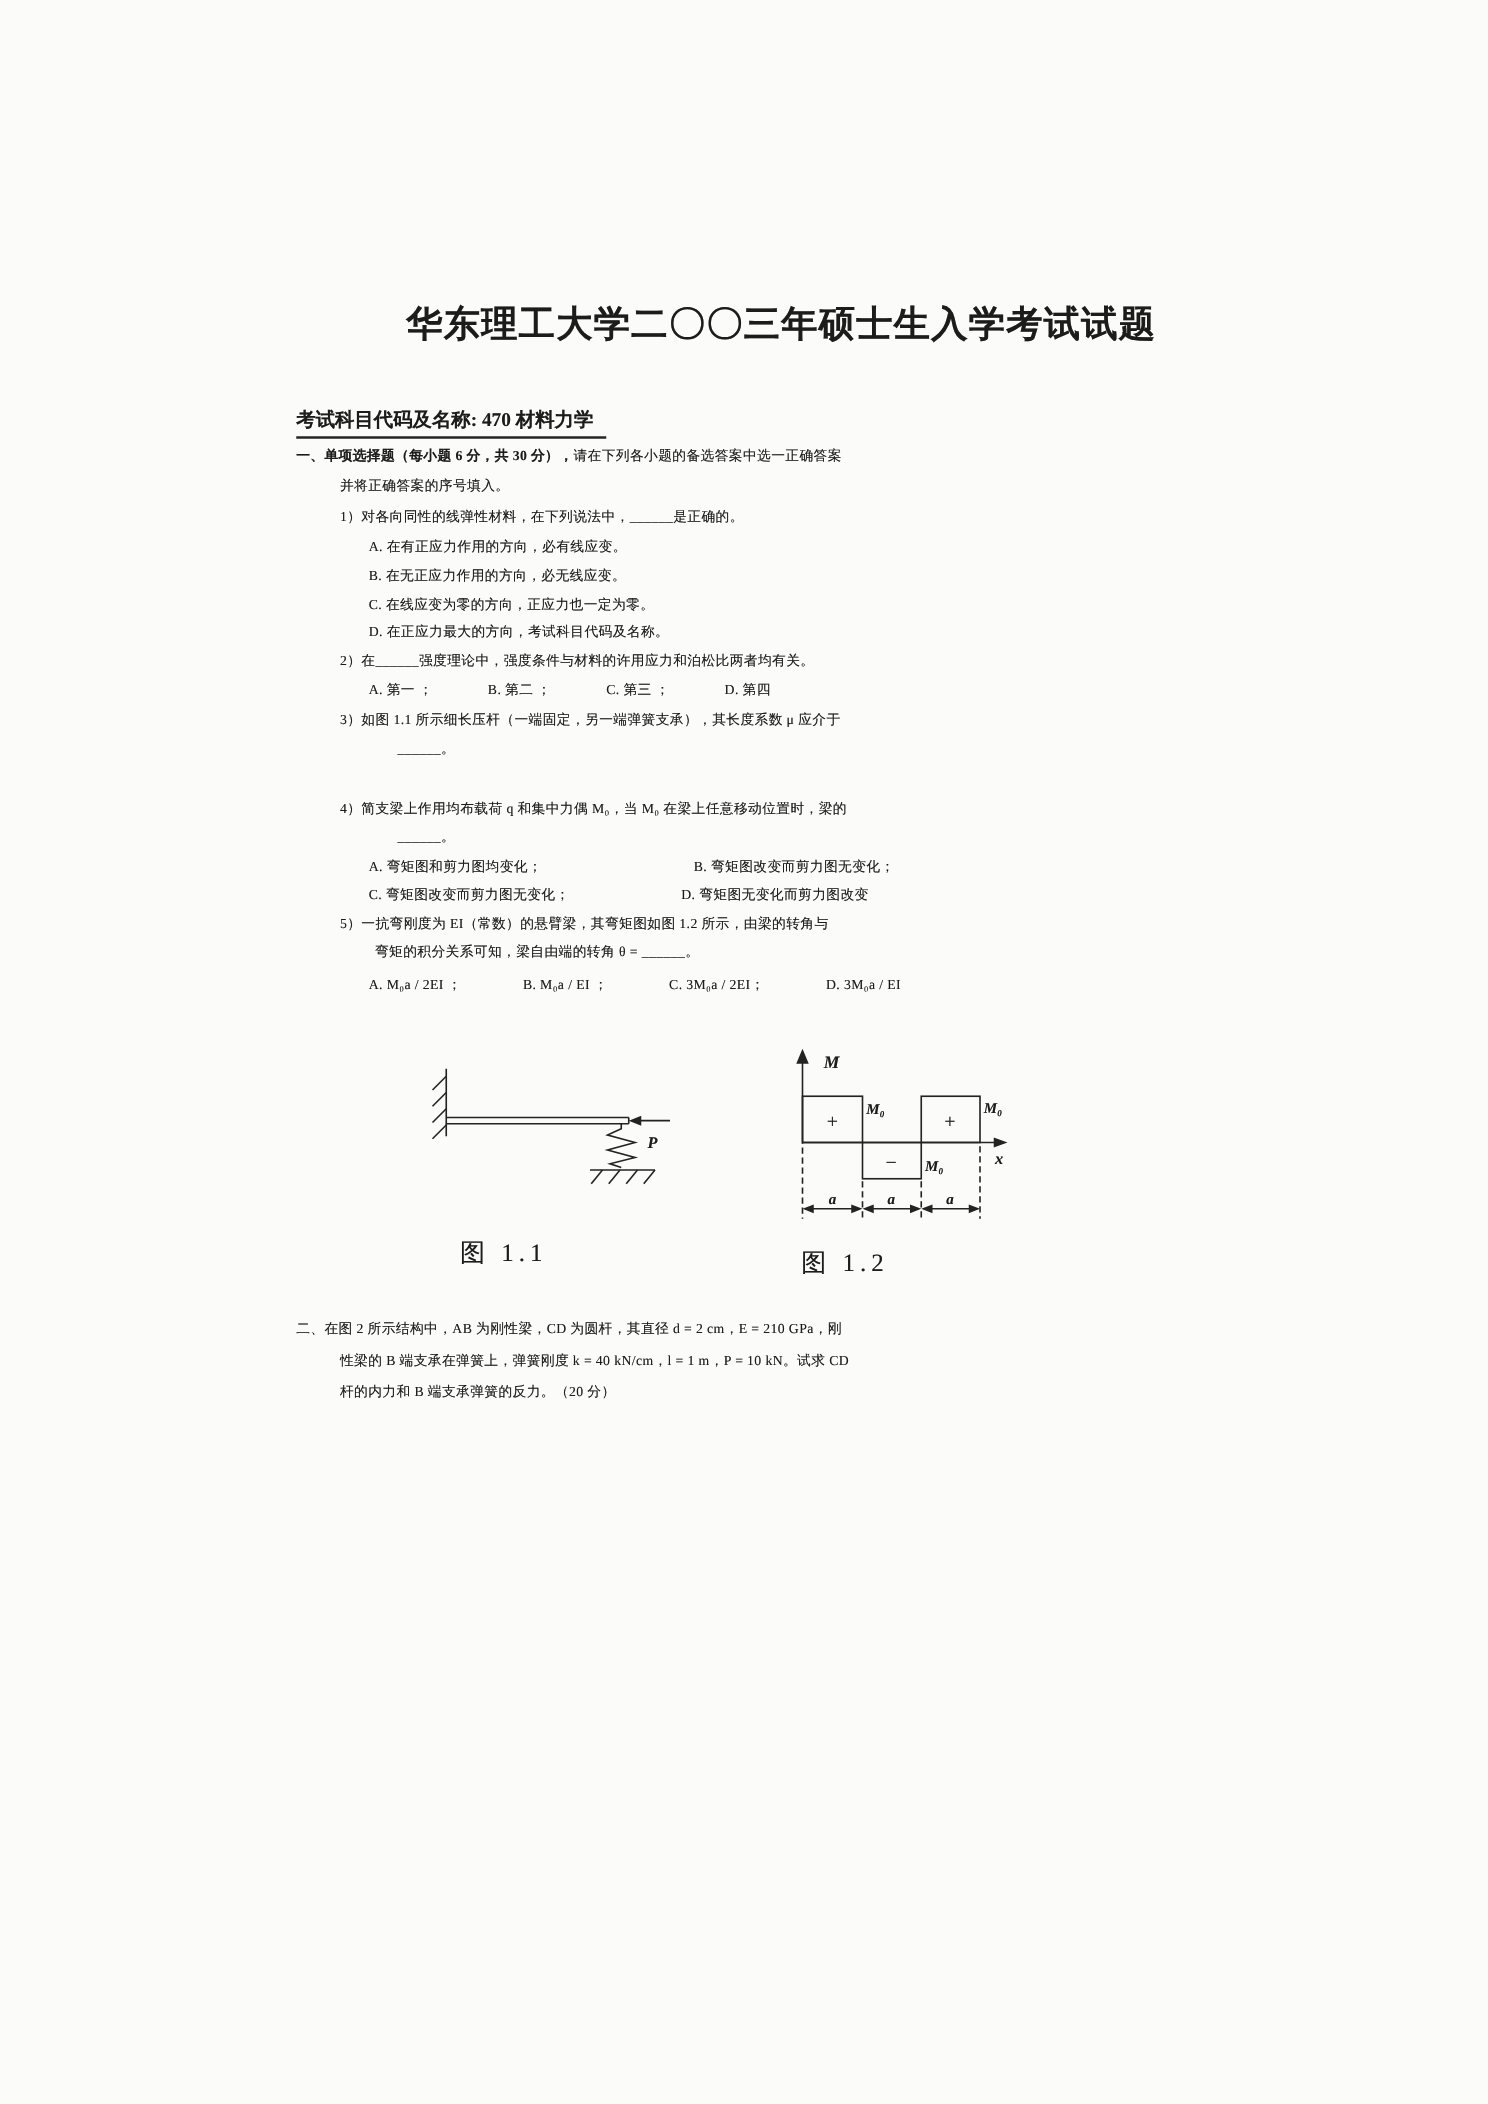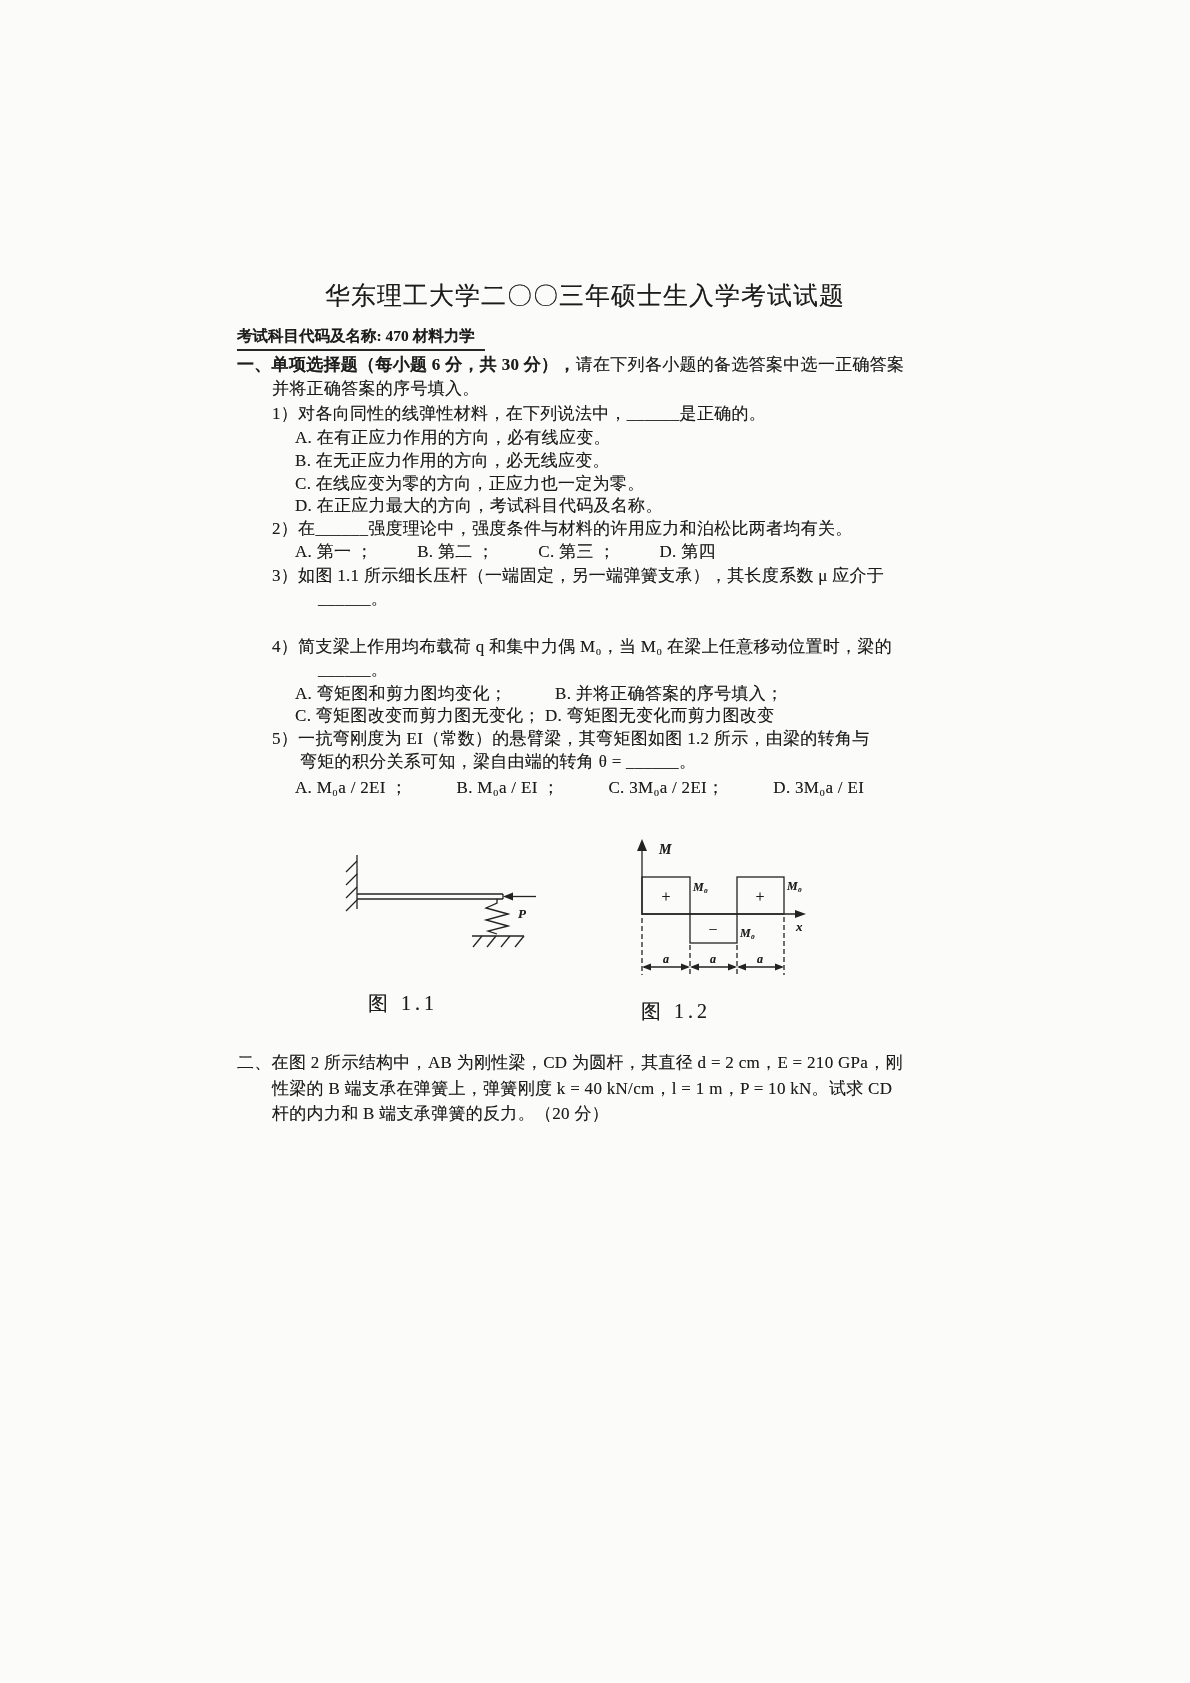--- a/index.html
+++ b/index.html
@@ -9,33 +9,32 @@
     width:1190px; height:1683px;
     background:#fbfbfa;
     font-family:"Liberation Serif", serif;
     color:#1c1c1c;
     overflow:hidden;
     text-shadow:0 0 0.5px rgba(25,25,25,0.45);
   }
   .ln {
     position:absolute;
     white-space:nowrap;
-    font-size:17px;
+    font-size:11px;
     line-height:20px;
     letter-spacing:0.3px;
   }
   .b { font-weight:bold; }
   .title {
     position:absolute;
     top:240px; left:325px; width:475px;
     text-align:center;
-    font-size:25px; font-weight:normal;
+    font-size:29px; font-weight:bold;
     letter-spacing:1px;
     white-space:nowrap;
-    margin-top:39px;
   }
   .subject {
     position:absolute;
     top:326px; left:237px;
     font-size:15.5px; font-weight:bold;
     border-bottom:2px solid #262626;
     padding:0 10px 2px 0;
     white-space:nowrap;
   }
   .row { display:flex; }
@@ -73,21 +72,21 @@
     <span>C. 第三 ；</span>
     <span>D. 第四</span>
   </div>
 
   <div class="ln" style="top:566px;left:272px">3）如图 1.1 所示细长压杆（一端固定，另一端弹簧支承），其长度系数 μ 应介于</div>
   <div class="ln" style="top:589px;left:318px">______。</div>
 
   <div class="ln" style="top:637px;left:272px">4）简支梁上作用均布载荷 q 和集中力偶 M₀，当 M₀ 在梁上任意移动位置时，梁的</div>
   <div class="ln" style="top:660px;left:318px">______。</div>
   <div class="ln" style="top:684px;left:295px">A. 弯矩图和剪力图均变化；</div>
-  <div class="ln" style="top:684px;left:555px">B. 并将正确答案的序号填入；</div>
+  <div class="ln" style="top:684px;left:555px">B. 弯矩图改变而剪力图无变化；</div>
   <div class="ln" style="top:706px;left:295px">C. 弯矩图改变而剪力图无变化；</div>
   <div class="ln" style="top:706px;left:545px">D. 弯矩图无变化而剪力图改变</div>
 
   <div class="ln" style="top:729px;left:272px">5）一抗弯刚度为 EI（常数）的悬臂梁，其弯矩图如图 1.2 所示，由梁的转角与</div>
   <div class="ln" style="top:752px;left:300px">弯矩的积分关系可知，梁自由端的转角 θ = ______。</div>
   <div class="ln row" style="top:778px;left:295px;gap:49px">
     <span>A.  M₀a / 2EI ；</span>
     <span>B.  M₀a / EI ；</span>
     <span>C.  3M₀a / 2EI；</span>
     <span>D.  3M₀a / EI</span>

